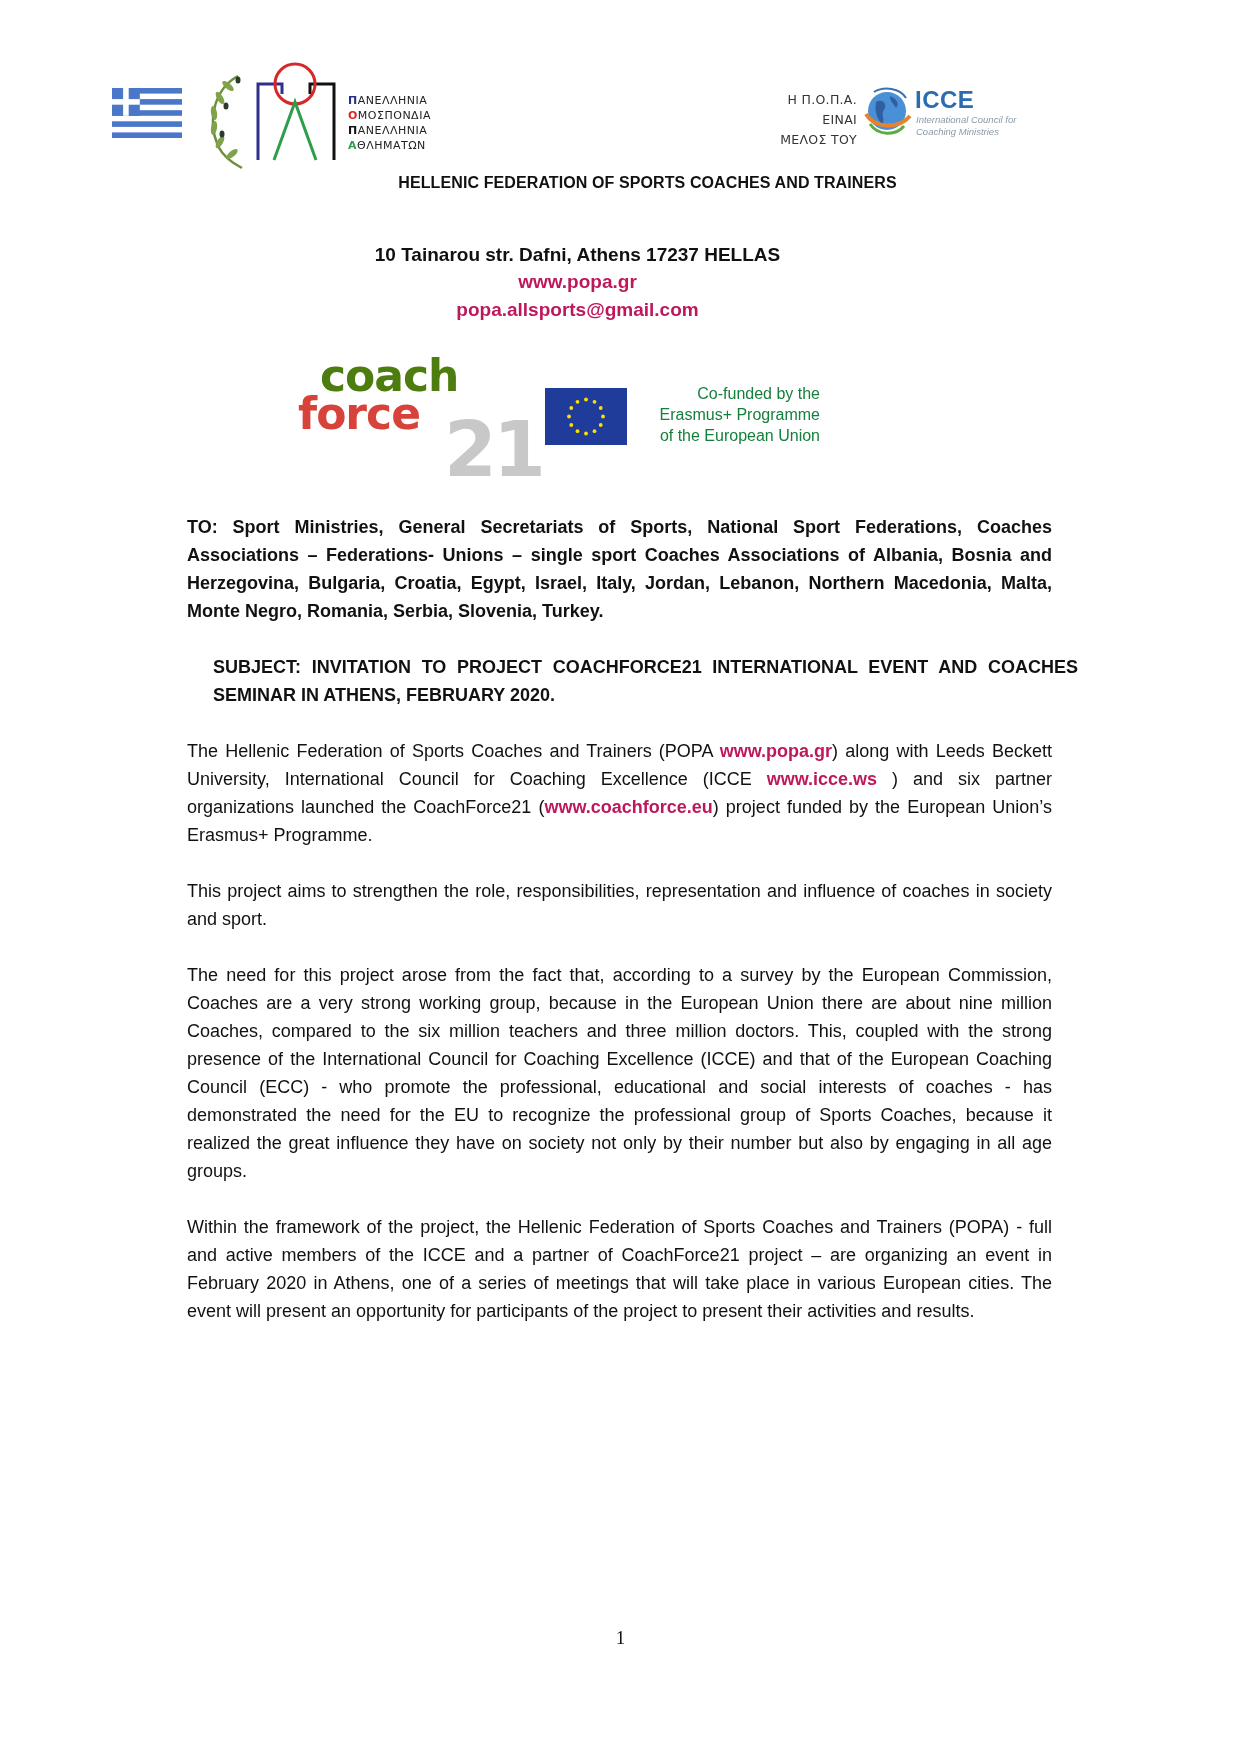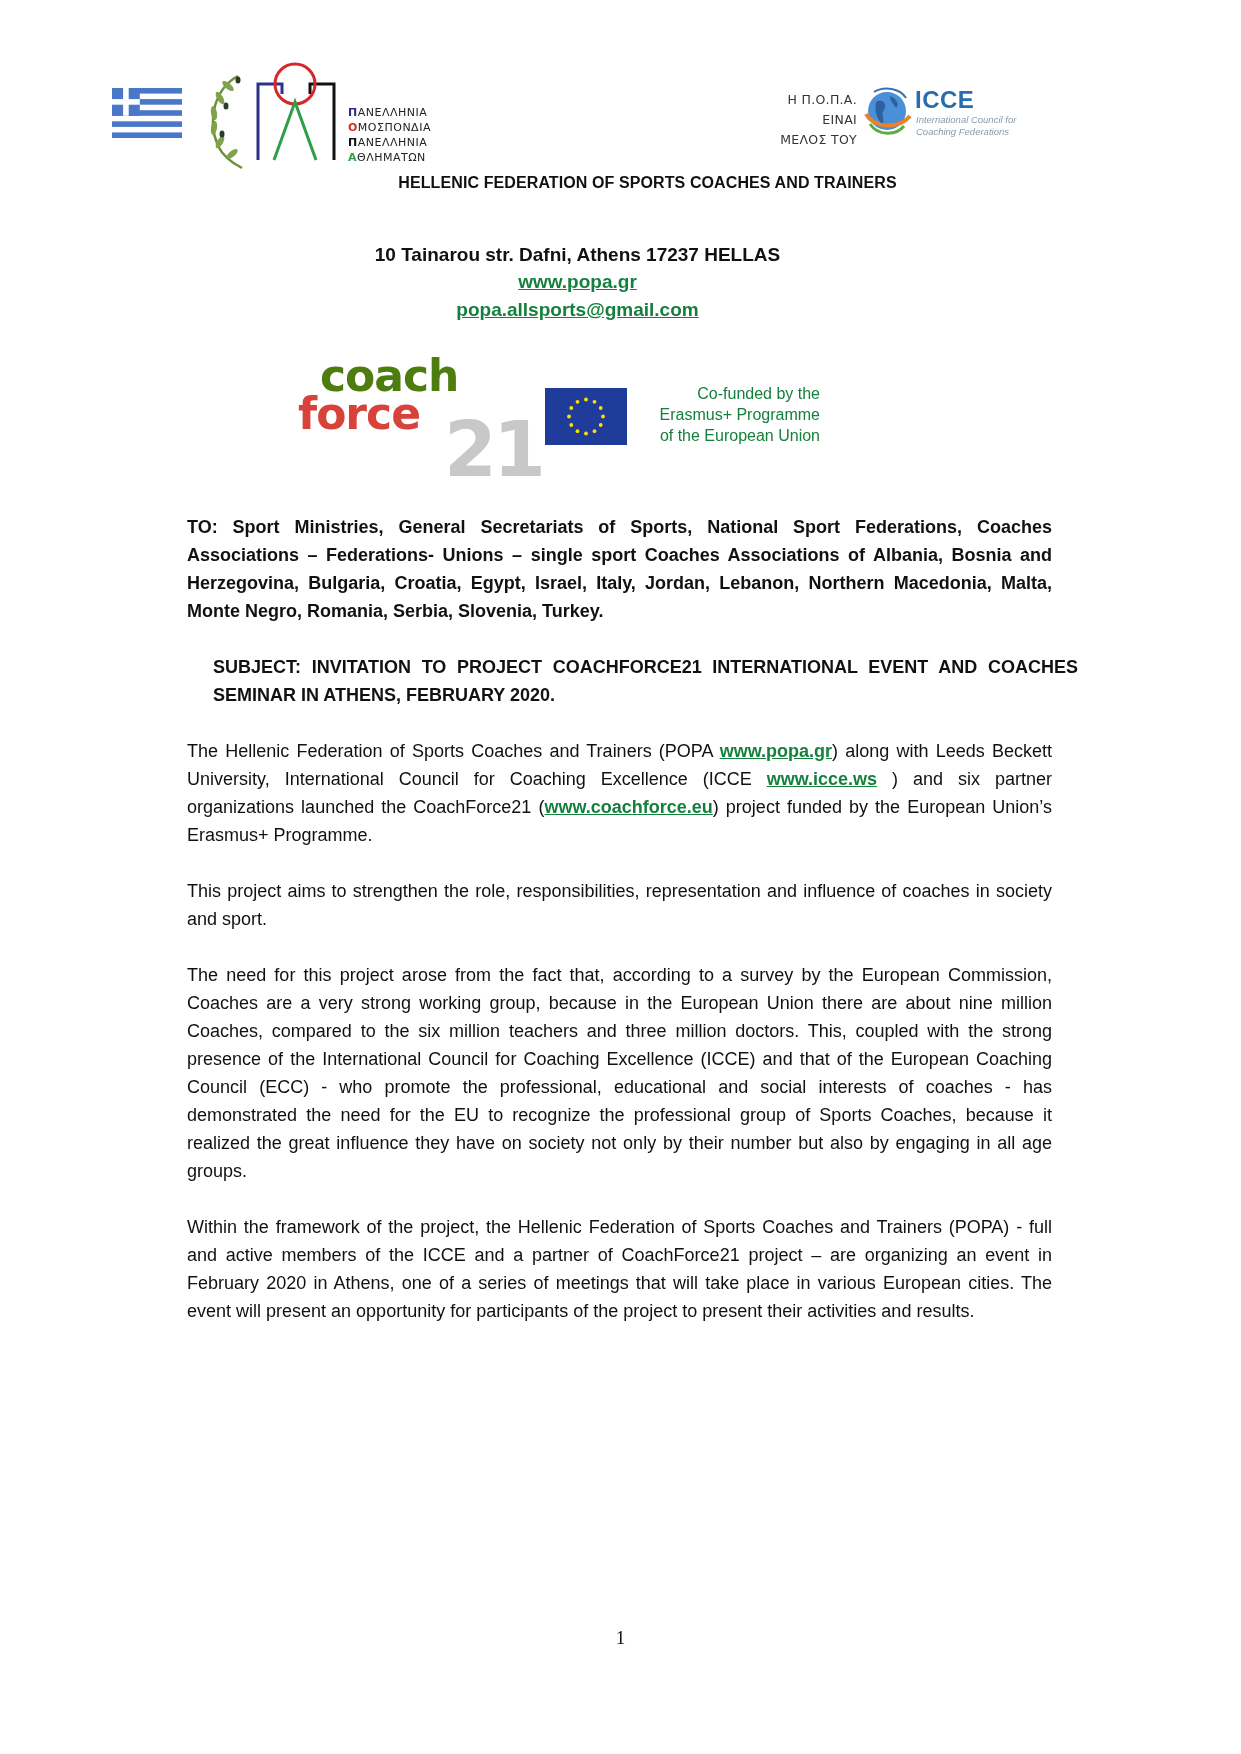--- a/index.html
+++ b/index.html
@@ -3,21 +3,21 @@
 <meta charset="utf-8">
 <style>
   html, body { margin: 0; padding: 0; background: #ffffff; }
   body { width: 1241px; height: 1754px; position: relative; overflow: hidden;
          font-family: "Liberation Sans", "DejaVu Sans", sans-serif; color: #111; }
 
   
   .logo-left { position: absolute; left: 110px; top: 58px; height: 112px; width: 330px; }
   .flag { position: absolute; left: 2px; top: 30px; width: 70px; height: 50px; }
   .popa-mark { position: absolute; left: 88px; top: 0; width: 145px; height: 112px; }
-  .popa-words { position: absolute; left: 238px; top: 47px; font-family: "DejaVu Sans", sans-serif;
+  .popa-words { position: absolute; left: 238px; top: 35px; font-family: "DejaVu Sans", sans-serif;
                 font-size: 11px; line-height: 15px; letter-spacing: 0.5px; color: #222; }
   .popa-words div { white-space: nowrap; }
   .popa-words b { font-weight: bold; }
 
   .logo-right { position: absolute; left: 752px; top: 84px; width: 270px; height: 60px; }
   .icce-member { position: absolute; left: 0; top: 6px; width: 105px; text-align: right;
                  font-family: "DejaVu Sans", sans-serif; font-size: 12.5px; line-height: 20px;
                  color: #333; letter-spacing: 0.3px; }
   .globe { position: absolute; left: 108px; top: 0; width: 52px; height: 54px; }
   .icce-title { position: absolute; left: 163px; top: 2px; font-family: "Liberation Sans", sans-serif;
@@ -25,21 +25,21 @@
   .icce-sub { position: absolute; left: 164px; top: 30px; font-family: "Liberation Sans", sans-serif;
               font-style: italic; font-size: 9.5px; line-height: 12px; color: #8a9aa8; }
 
   
   .org-name { position: absolute; left: 0; width: 1241px; top: 174px; text-align: center;
               font-weight: bold; font-size: 16px; letter-spacing: 0.1px; margin-left: 27px; }
   .addr { position: absolute; left: 0; width: 1155px; text-align: center; font-weight: bold; font-size: 19px; margin-top: 20px; }
   .addr-line { top: 224px; }
   .addr-web { top: 251px; }
   .addr-mail { top: 279px; }
-  a.lnk { color: #15803d; text-decoration: underline; }
+  a.lnk { color: #be185d; }
 
   
   .cf-logo { position: absolute; left: 298px; top: 358px; width: 225px; height: 104px; }
   .cf-coach { position: absolute; left: 22px; top: -8px; font-family: "DejaVu Sans", sans-serif; font-weight: bold;
               font-size: 44px; color: #4d7c0f; letter-spacing: -1px; }
   .cf-force { position: absolute; left: 0; top: 30px; font-family: "DejaVu Sans", sans-serif; font-weight: bold;
               font-size: 44px; color: #d7433a; letter-spacing: -1px; }
   .cf-21 { position: absolute; left: 146px; top: 30px; font-family: "DejaVu Sans", sans-serif; font-weight: bold;
            font-size: 76px; line-height: 76px; color: #c8c8c8; letter-spacing: -4px; margin-top: 24px; }
   .eu-flag { position: absolute; left: 545px; top: 388px; width: 82px; height: 57px; background: #1f3c9b; }
@@ -119,21 +119,21 @@
     <circle cx="27" cy="27" r="19" fill="#4a90d6"></circle>
     <path d="M16 18 C 22 14, 28 20, 24 26 C 20 30, 26 36, 22 40 C 18 36, 14 28, 16 18 Z" fill="#2f5f9e"></path>
     <path d="M30 12 C 36 14, 40 20, 36 24 C 34 20, 30 18, 30 12 Z" fill="#2f5f9e"></path>
     <path d="M6 30 C 14 44, 38 46, 50 32" fill="none" stroke="#e9822b" stroke-width="4"></path>
     <path d="M10 40 C 18 52, 36 52, 44 42" fill="none" stroke="#5aae3e" stroke-width="3"></path>
     <path d="M14 8 C 24 2, 40 4, 46 14" fill="none" stroke="#3a6fb5" stroke-width="2"></path>
   </svg>
   <div class="icce-title">ICCE</div>
   <div class="icce-sub">
     <div>International Council for</div>
-    <div>Coaching Federations</div>
+    <div>Coaching Ministries</div>
   </div>
 </div>
 
 <div class="org-name">HELLENIC FEDERATION OF SPORTS COACHES AND TRAINERS</div>
 <div class="addr addr-line">10 Tainarou str. Dafni, Athens 17237 HELLAS</div>
 <div class="addr addr-web">
   <a class="lnk">www.popa.gr</a>
 </div>
 <div class="addr addr-mail">
   <a class="lnk">popa.allsports@gmail.com</a>

